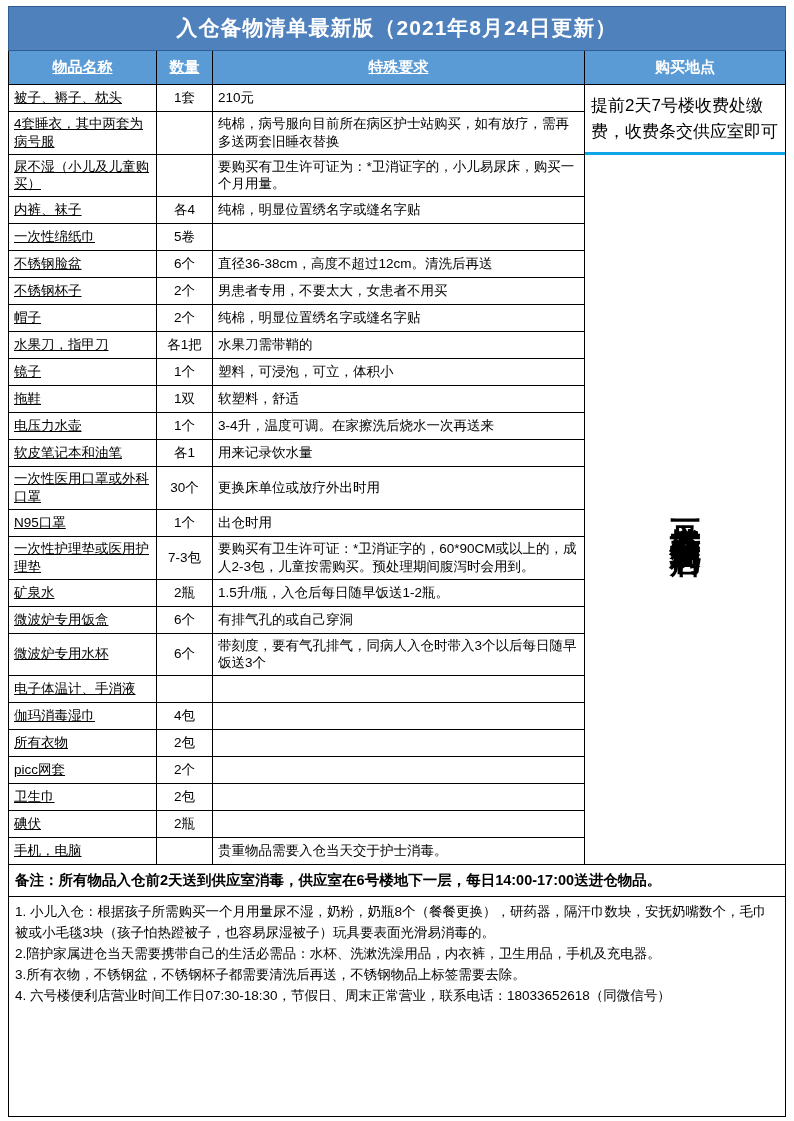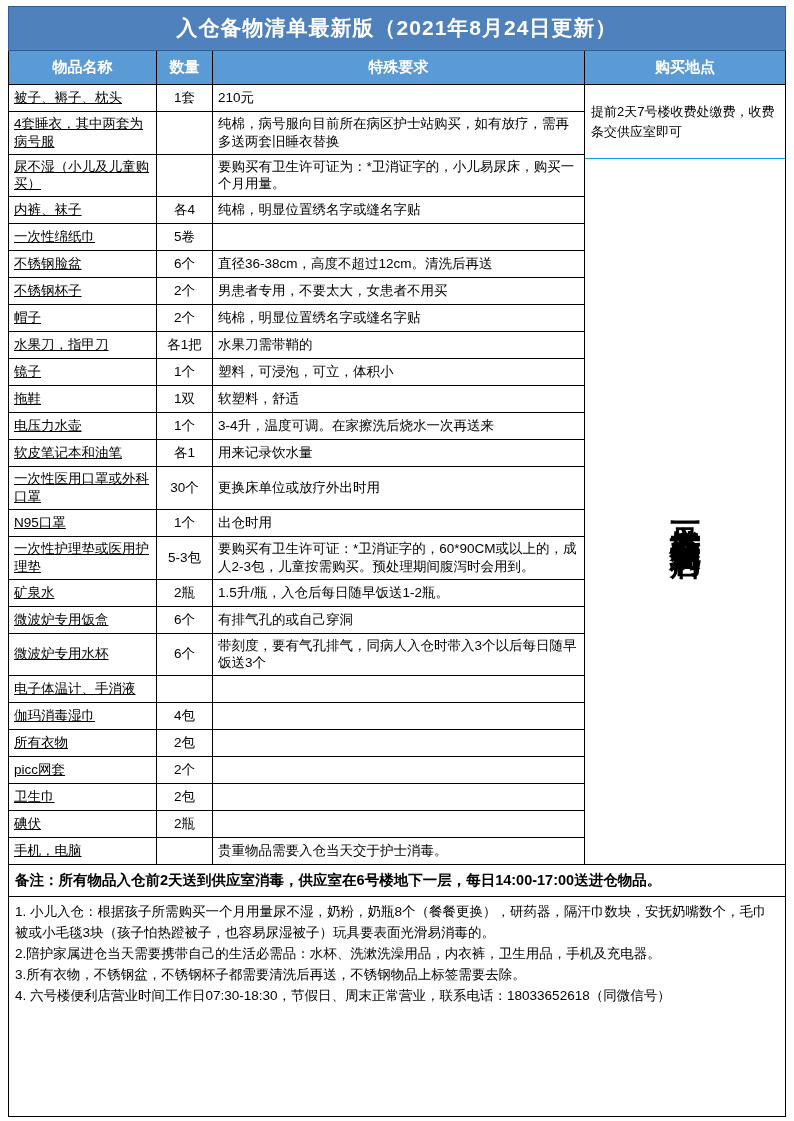--- a/index.html
+++ b/index.html
@@ -51,20 +51,21 @@
     display: flex;
     flex-direction: column;
   }
   .hdr-row {
     display: flex;
     background: #5b9bd5;
     color: #ffffff;
     font-weight: bold;
     font-size: 15px;
     border-bottom: 1px solid #000;
+    text-decoration: underline;
   }
   .hdr-cell {
     text-align: center;
     padding: 7px 2px;
     box-sizing: border-box;
   }
   .c-name { width: 148px; border-right: 1px solid #000; }
   .c-qty  { width: 56px;  border-right: 1px solid #000; }
   .c-req  { width: 371px; }
   .row {
@@ -88,24 +89,24 @@
     background: #5b9bd5;
     color: #fff;
     font-weight: bold;
     font-size: 15px;
     text-align: center;
     padding: 7px 2px;
     border-bottom: 1px solid #000;
     box-sizing: border-box;
   }
   .place-note {
-    font-size: 13px;
+    font-size: 17px;
     line-height: 1.5;
-    padding: 17px 6px;
-    border-bottom: 1px solid #0ea5e9;
+    padding: 8px 6px;
+    border-bottom: 3px solid #0ea5e9;
     box-sizing: border-box;
   }
   .place-big {
     flex: 1;
     display: flex;
     align-items: center;
     justify-content: center;
     font-family: "DejaVu Serif", "Liberation Serif", serif;
     font-size: 31px;
     font-weight: bold;
@@ -221,21 +222,21 @@
             <div class="cell qty">30个</div>
             <div class="cell req">更换床单位或放疗外出时用</div>
           </div>
           <div class="row">
             <div class="cell name">N95口罩</div>
             <div class="cell qty">1个</div>
             <div class="cell req">出仓时用</div>
           </div>
           <div class="row">
             <div class="cell name">一次性护理垫或医用护理垫</div>
-            <div class="cell qty">5-3包</div>
+            <div class="cell qty">7-3包</div>
             <div class="cell req">要购买有卫生许可证：*卫消证字的，60*90CM或以上的，成人2-3包，儿童按需购买。预处理期间腹泻时会用到。</div>
           </div>
           <div class="row">
             <div class="cell name">矿泉水</div>
             <div class="cell qty">2瓶</div>
             <div class="cell req">1.5升/瓶，入仓后每日随早饭送1-2瓶。</div>
           </div>
           <div class="row">
             <div class="cell name">微波炉专用饭盒</div>
             <div class="cell qty">6个</div>

